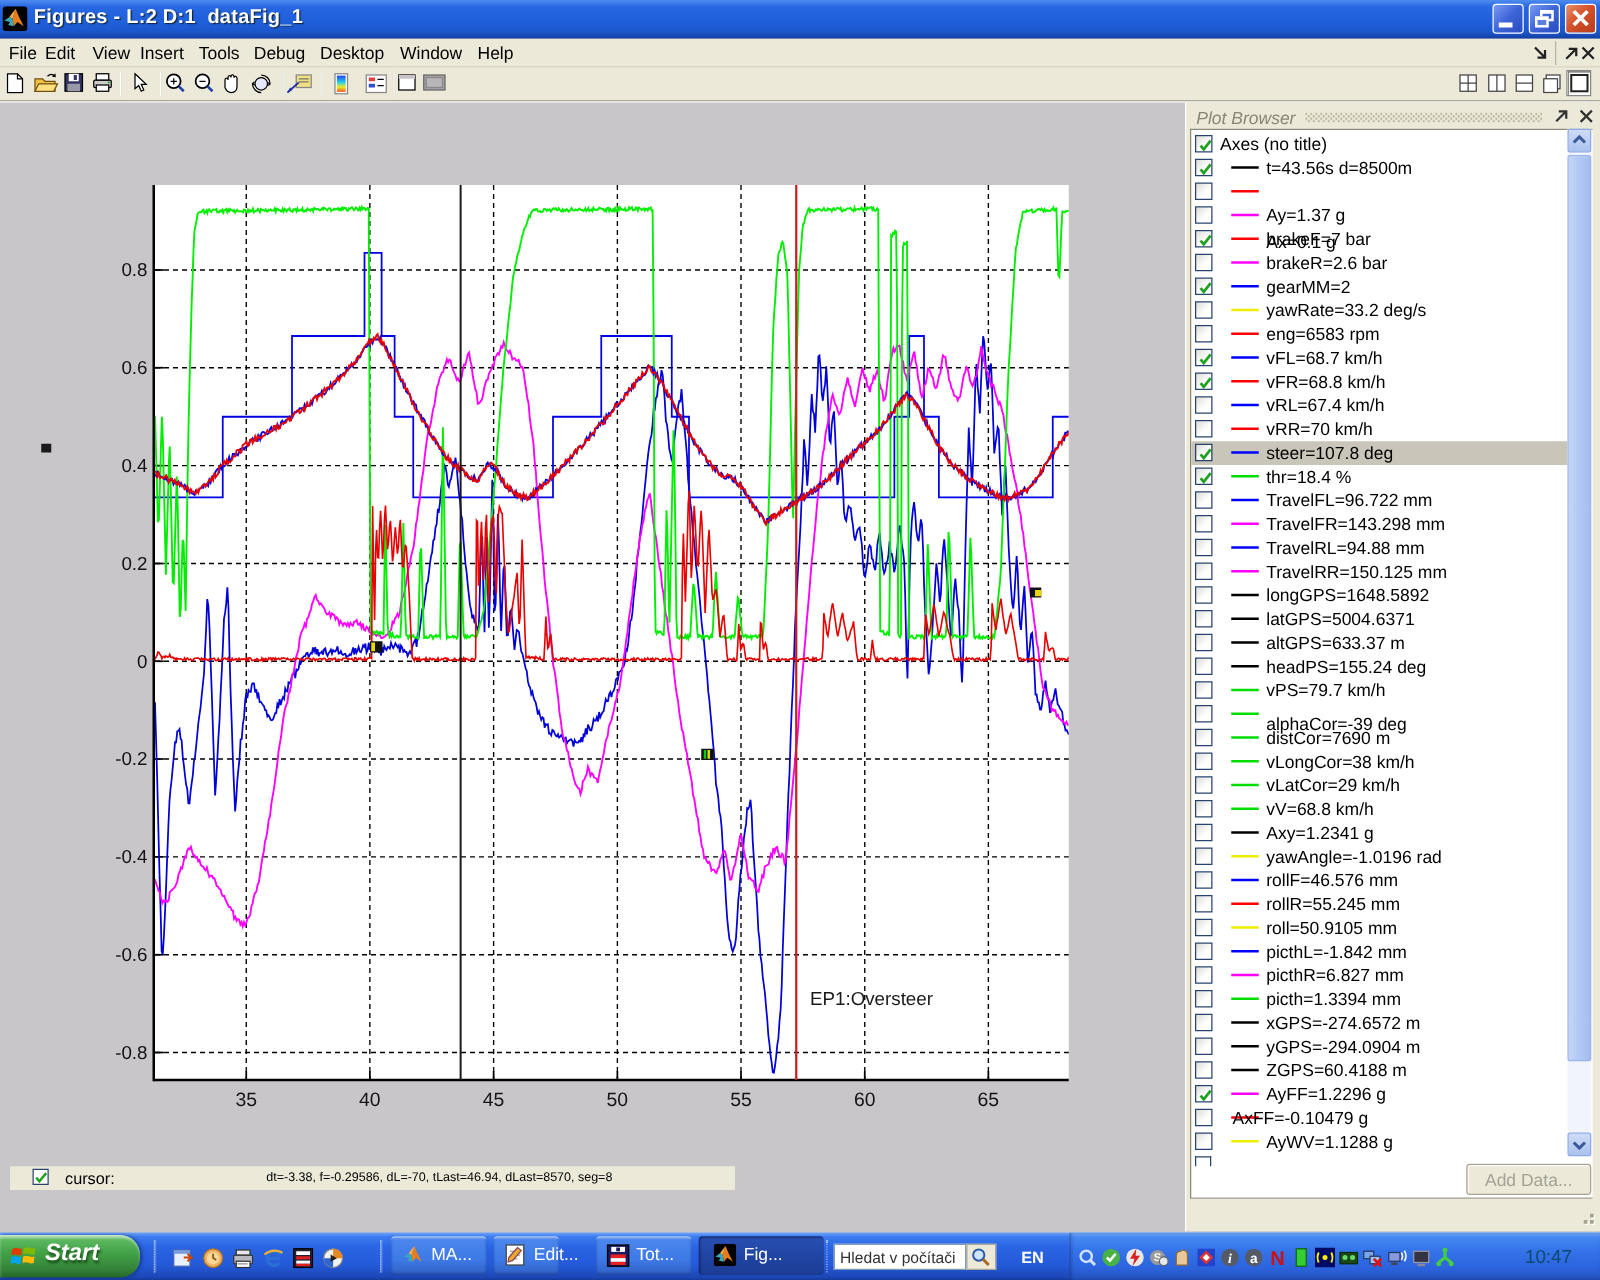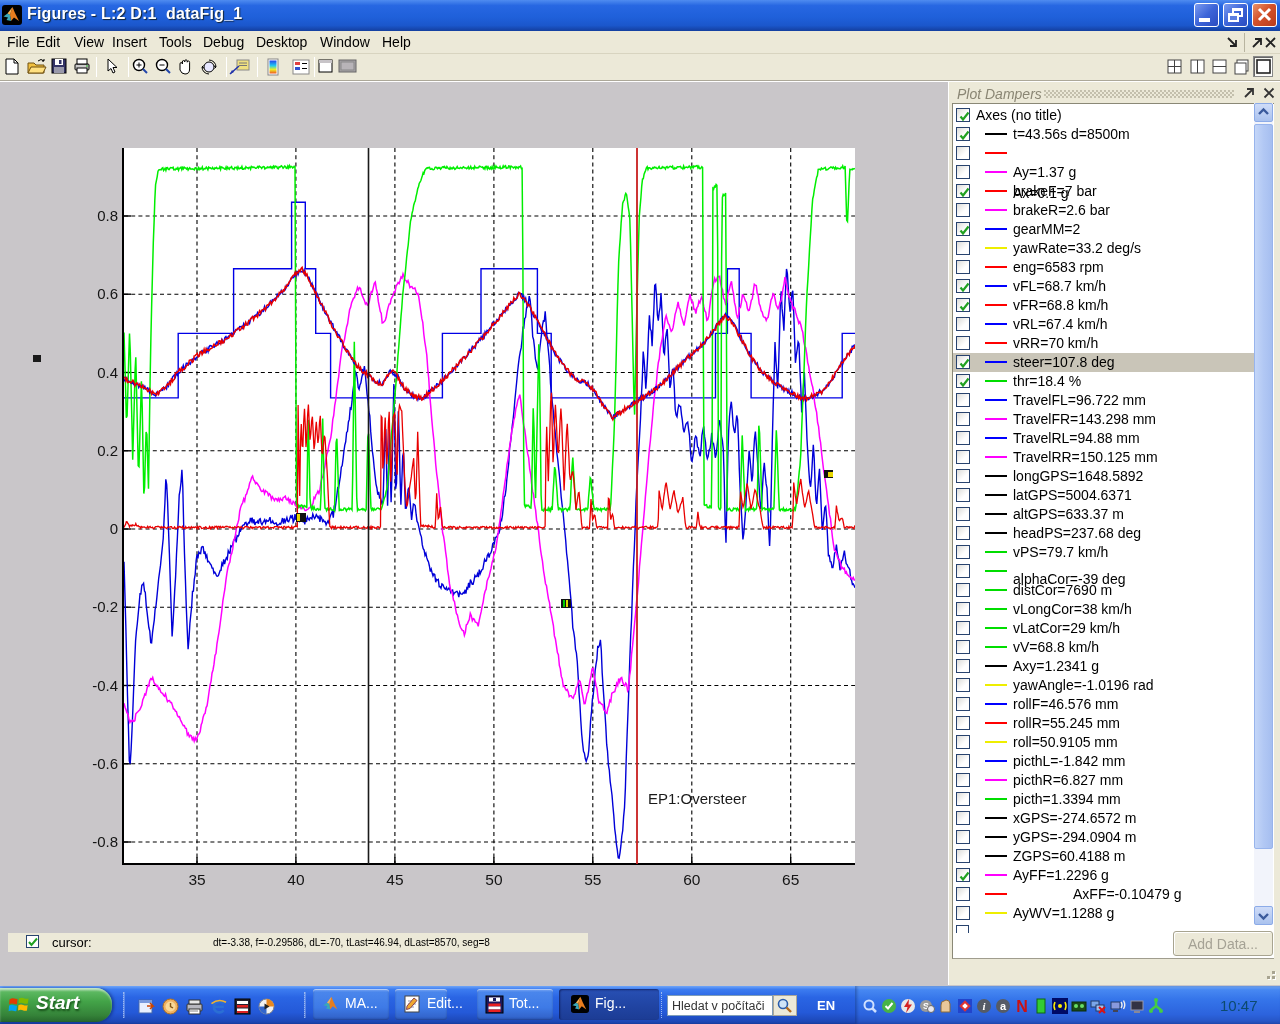--- a/index.html
+++ b/index.html
@@ -258,21 +258,21 @@
     <div style="position:absolute;left:18px;top:2px;width:13px;height:13px;background:#fff;border:1px solid #28436e;">
       <svg width="13" height="13" style="position:absolute;left:0;top:0">
           <path d="M2 6 L4.5 9 L10 2.5" stroke="#21a121" stroke-width="2" fill="none"></path>
         </svg>
     </div>
     <div style="position:absolute;left:44px;top:2px;font-size:13px;color:#000;">cursor:</div>
     <div style="position:absolute;left:205px;top:4px;font-size:10px;color:#000;">dt=-3.38, f=-0.29586, dL=-70, tLast=46.94, dLast=8570, seg=8</div>
   </div>
 
   <div style="position:absolute;left:948px;top:82px;width:332px;height:903px;background:#ece9d8;border-left:1px solid #fff;">
-    <div style="position:absolute;left:8px;top:4px;font-size:14px;font-style:italic;color:#8a8674;">Plot Dampers</div>
+    <div style="position:absolute;left:8px;top:4px;font-size:14px;font-style:italic;color:#8a8674;">Plot Browser</div>
     <svg style="position:absolute;left:95px;top:8px" width="190" height="8">
       <pattern id="dots" width="4" height="4" patternUnits="userSpaceOnUse">
           <circle cx="1" cy="1" r="0.9" fill="#b0ac98"></circle>
           <circle cx="3" cy="3" r="0.9" fill="#b0ac98"></circle>
         </pattern>
       <rect width="190" height="8" fill="url(#dots)"></rect>
     </svg>
     <svg style="position:absolute;left:293px;top:4px" width="14" height="14">
         <path d="M11 11 L3 3 M9 3 H3 V9" stroke="#333" stroke-width="1.8" fill="none" transform="rotate(90 7 7)"></path>
       </svg>
@@ -375,21 +375,21 @@
 <div style="position:absolute;left:985px;top:475px;width:22px;height:2px;background:#000000;"></div>
 <div class="prow" style="left:1013px;top:468px;">longGPS=1648.5892</div>
 <div style="position:absolute;left:956px;top:488px;width:14px;height:14px;background:linear-gradient(135deg,#dcdcd8,#ffffff 60%);border:1px solid #28436e;"></div>
 <div style="position:absolute;left:985px;top:494px;width:22px;height:2px;background:#000000;"></div>
 <div class="prow" style="left:1013px;top:487px;">latGPS=5004.6371</div>
 <div style="position:absolute;left:956px;top:507px;width:14px;height:14px;background:linear-gradient(135deg,#dcdcd8,#ffffff 60%);border:1px solid #28436e;"></div>
 <div style="position:absolute;left:985px;top:513px;width:22px;height:2px;background:#000000;"></div>
 <div class="prow" style="left:1013px;top:506px;">altGPS=633.37 m</div>
 <div style="position:absolute;left:956px;top:526px;width:14px;height:14px;background:linear-gradient(135deg,#dcdcd8,#ffffff 60%);border:1px solid #28436e;"></div>
 <div style="position:absolute;left:985px;top:532px;width:22px;height:2px;background:#000000;"></div>
-<div class="prow" style="left:1013px;top:525px;">headPS=237.68 deg</div>
+<div class="prow" style="left:1013px;top:525px;">headPS=155.24 deg</div>
 <div style="position:absolute;left:956px;top:545px;width:14px;height:14px;background:linear-gradient(135deg,#dcdcd8,#ffffff 60%);border:1px solid #28436e;"></div>
 <div style="position:absolute;left:985px;top:551px;width:22px;height:2px;background:#00dd00;"></div>
 <div class="prow" style="left:1013px;top:544px;">vPS=79.7 km/h</div>
 <div style="position:absolute;left:956px;top:564px;width:14px;height:14px;background:linear-gradient(135deg,#dcdcd8,#ffffff 60%);border:1px solid #28436e;"></div>
 <div style="position:absolute;left:985px;top:570px;width:22px;height:2px;background:#00dd00;"></div>
 <div class="prow" style="left:1013px;top:571px;">alphaCor=-39 deg</div>
 <div style="position:absolute;left:956px;top:583px;width:14px;height:14px;background:linear-gradient(135deg,#dcdcd8,#ffffff 60%);border:1px solid #28436e;"></div>
 <div style="position:absolute;left:985px;top:589px;width:22px;height:2px;background:#00dd00;"></div>
 <div class="prow" style="left:1013px;top:582px;">distCor=7690 m</div>
 <div style="position:absolute;left:956px;top:602px;width:14px;height:14px;background:linear-gradient(135deg,#dcdcd8,#ffffff 60%);border:1px solid #28436e;"></div>
@@ -436,21 +436,21 @@
 <div class="prow" style="left:1013px;top:848px;">ZGPS=60.4188 m</div>
 <div style="position:absolute;left:956px;top:868px;width:14px;height:14px;background:linear-gradient(135deg,#dcdcd8,#ffffff 60%);border:1px solid #28436e;">
       <svg width="13" height="13" viewBox="0 0 13 13" style="position:absolute;left:1px;top:1px">
         <path d="M2.5 6.5 L5 9.5 L10.5 2.5" stroke="#21a121" stroke-width="2.2" fill="none"></path>
       </svg>
     </div>
 <div style="position:absolute;left:985px;top:874px;width:22px;height:2px;background:#ff00ff;"></div>
 <div class="prow" style="left:1013px;top:867px;">AyFF=1.2296 g</div>
 <div style="position:absolute;left:956px;top:887px;width:14px;height:14px;background:linear-gradient(135deg,#dcdcd8,#ffffff 60%);border:1px solid #28436e;"></div>
 <div style="position:absolute;left:985px;top:893px;width:22px;height:2px;background:#ff0000;"></div>
-<div class="prow" style="left:1073px;top:886px;">AxFF=-0.10479 g</div>
+<div class="prow" style="left:986px;top:886px;">AxFF=-0.10479 g</div>
 <div style="position:absolute;left:956px;top:906px;width:14px;height:14px;background:linear-gradient(135deg,#dcdcd8,#ffffff 60%);border:1px solid #28436e;"></div>
 <div style="position:absolute;left:985px;top:912px;width:22px;height:2px;background:#eeee00;"></div>
 <div class="prow" style="left:1013px;top:905px;">AyWV=1.1288 g</div>
 <div style="position:absolute;left:956px;top:925px;width:13px;height:8px;border:1px solid #28436e;border-bottom:none;background:#fff;"></div>
 
   <div style="position:absolute;left:1254px;top:103px;width:19px;height:822px;background:#f2f4fb;"></div>
   <div style="position:absolute;left:1254px;top:103px;width:19px;height:19px;background:linear-gradient(180deg,#cfdcf8,#aac2ee);border:1px solid #8cabe8;border-radius:2px;">
     <svg width="17" height="17">
         <path d="M4 10 L8.5 5.5 L13 10" stroke="#3a5a9c" stroke-width="2.4" fill="none"></path>
       </svg></div>

